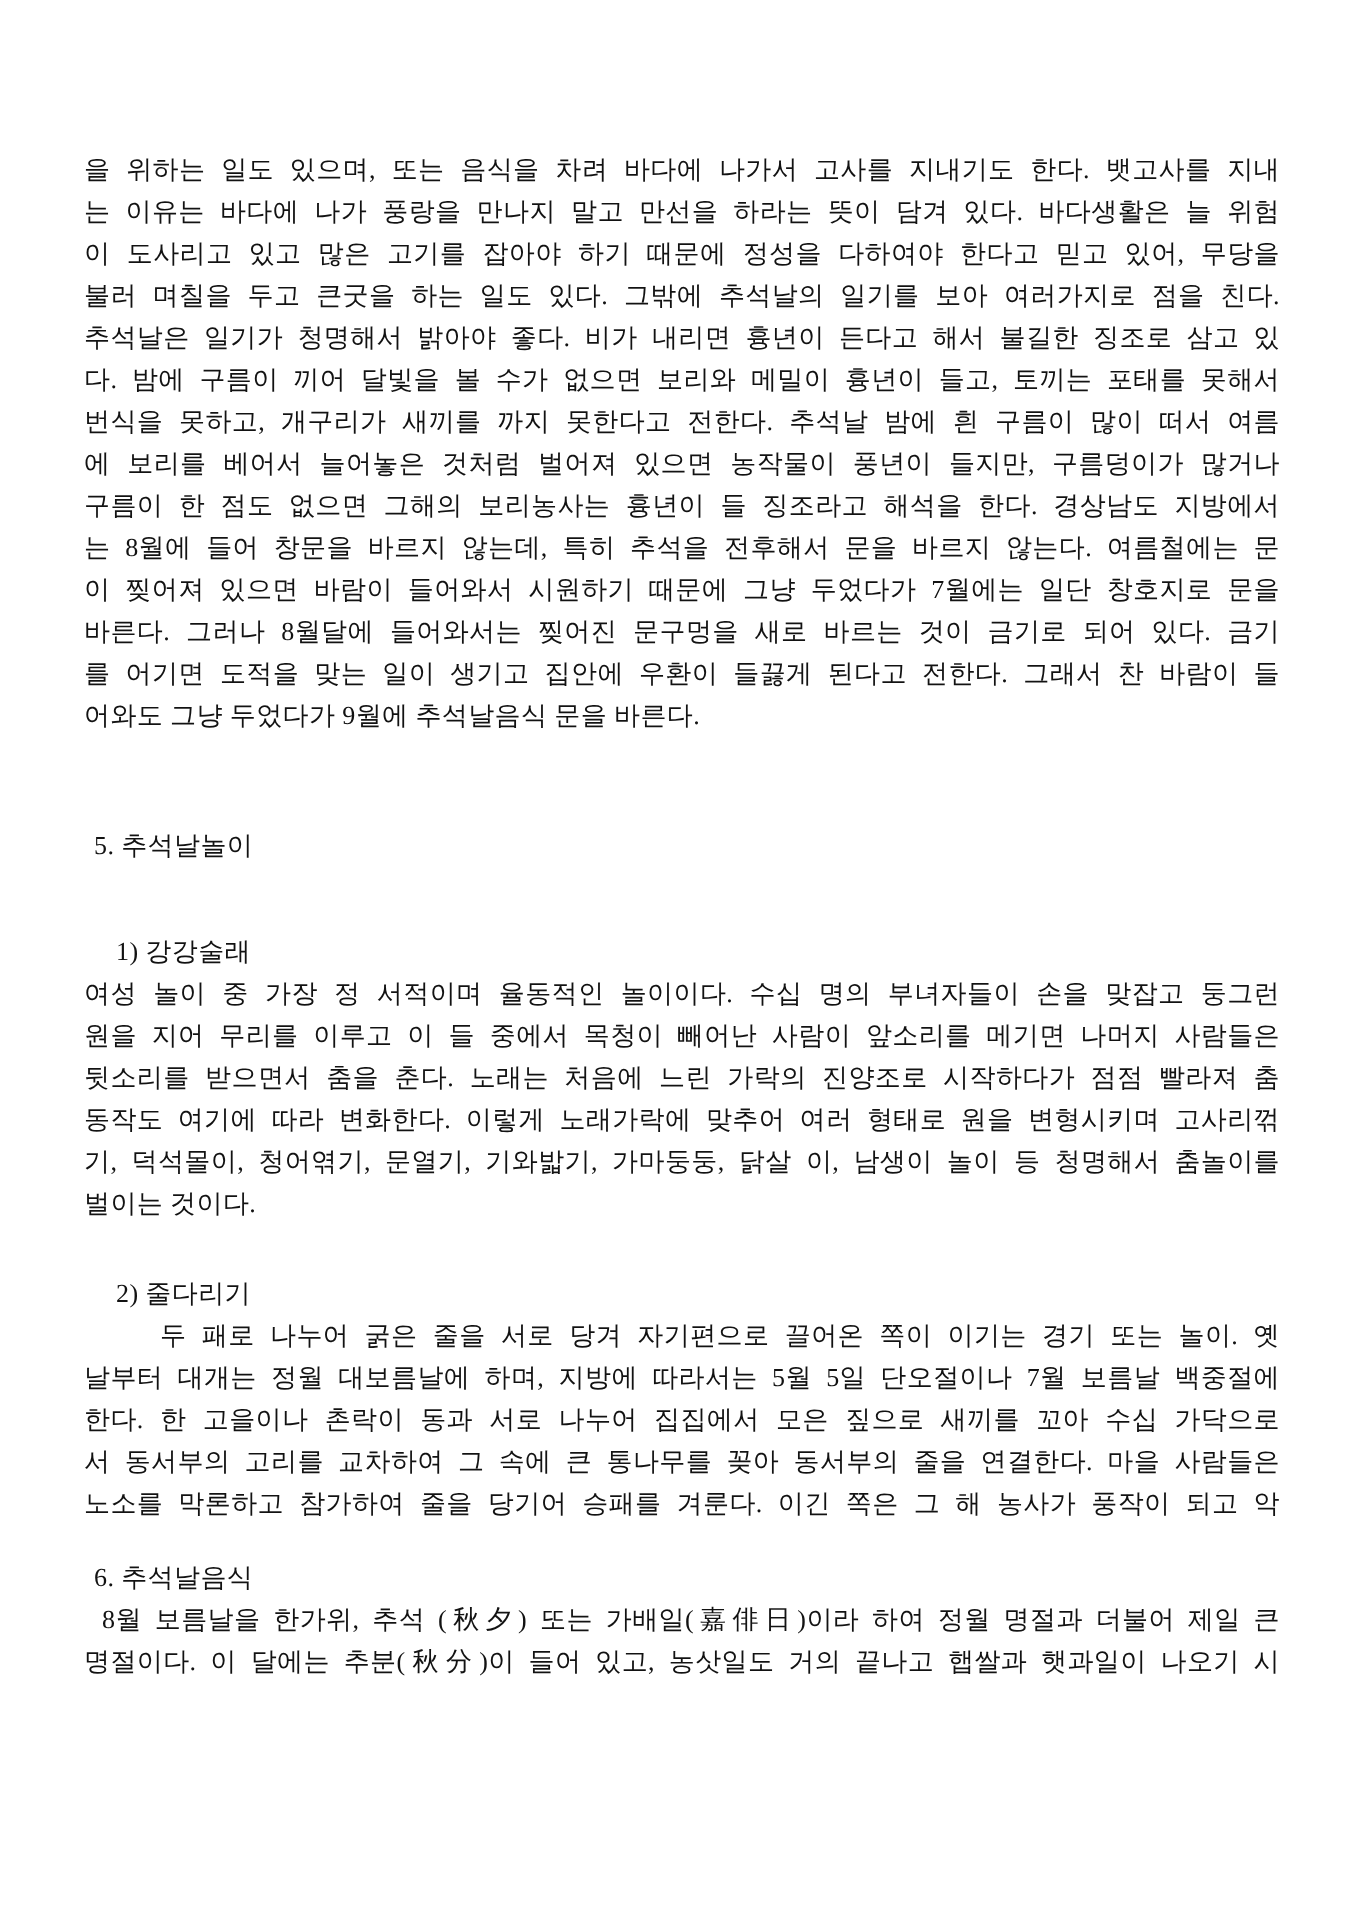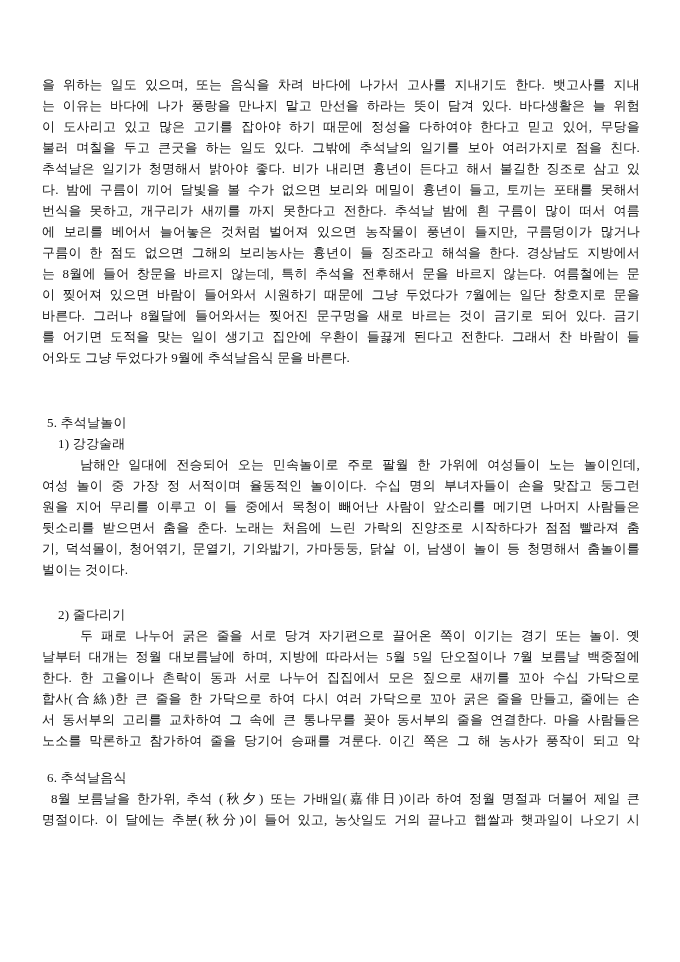--- a/index.html
+++ b/index.html
@@ -16,21 +16,21 @@
     color: #121212;
     padding: 74px 40px 0 42px;
     overflow: hidden;
   }
   .block {
     font-size: 13px;
     line-height: 21px;
     letter-spacing: 0.2px;
   }
   .heading    { padding-left: 5px;  }
-  .subheading { padding-left: 16px; }
+  .subheading { padding-left: 16px; margin-top: 32px; }
   
   .block.para-cont + .block.heading { margin-top: 44px; }
   .block.para + .block.subheading   { margin-top: 24px; }
   .block.para + .block.heading      { margin-top: 16px; }
   
   .tline {
     height: 21px;
     overflow: hidden;
     text-align: justify;
     text-align-last: justify;
@@ -58,33 +58,32 @@
         <div class="tline">구름이 한 점도 없으면 그해의 보리농사는 흉년이 들 징조라고 해석을 한다. 경상남도 지방에서</div>
         <div class="tline">는 8월에 들어 창문을 바르지 않는데, 특히 추석을 전후해서 문을 바르지 않는다. 여름철에는 문</div>
         <div class="tline">이 찢어져 있으면 바람이 들어와서 시원하기 때문에 그냥 두었다가 7월에는 일단 창호지로 문을</div>
         <div class="tline">바른다. 그러나 8월달에 들어와서는 찢어진 문구멍을 새로 바르는 것이 금기로 되어 있다. 금기</div>
         <div class="tline">를 어기면 도적을 맞는 일이 생기고 집안에 우환이 들끓게 된다고 전한다. 그래서 찬 바람이 들</div>
         <div class="tline last">어와도 그냥 두었다가 9월에 추석날음식 문을 바른다.</div>
       </div>
       <div class="block heading">5. 추석날놀이</div>
       <div class="block subheading">1) 강강술래</div>
       <div class="block para">
-        <div class="tline first">남해안 일대에 전승되어 오는 민속놀이로 주로 팔월 한 가위에 여성들이 노는 놀이인데,</div>
         <div class="tline">여성 놀이 중 가장 정 서적이며 율동적인 놀이이다. 수십 명의 부녀자들이 손을 맞잡고 둥그런</div>
         <div class="tline">원을 지어 무리를 이루고 이 들 중에서 목청이 빼어난 사람이 앞소리를 메기면 나머지 사람들은</div>
         <div class="tline">뒷소리를 받으면서 춤을 춘다. 노래는 처음에 느린 가락의 진양조로 시작하다가 점점 빨라져 춤</div>
+        <div class="tline">동작도 여기에 따라 변화한다. 이렇게 노래가락에 맞추어 여러 형태로 원을 변형시키며 고사리꺾</div>
         <div class="tline">기, 덕석몰이, 청어엮기, 문열기, 기와밟기, 가마둥둥, 닭살 이, 남생이 놀이 등 청명해서 춤놀이를</div>
         <div class="tline last">벌이는 것이다.</div>
       </div>
       <div class="block subheading">2) 줄다리기</div>
       <div class="block para">
         <div class="tline first">두 패로 나누어 굵은 줄을 서로 당겨 자기편으로 끌어온 쪽이 이기는 경기 또는 놀이. 옛</div>
         <div class="tline">날부터 대개는 정월 대보름날에 하며, 지방에 따라서는 5월 5일 단오절이나 7월 보름날 백중절에</div>
         <div class="tline">한다. 한 고을이나 촌락이 동과 서로 나누어 집집에서 모은 짚으로 새끼를 꼬아 수십 가닥으로</div>
-        <div class="tline">합사(合絲)한 큰 줄을 한 가닥으로 하여 다시 여러 가닥으로 꼬아 굵은 줄을 만들고, 줄에는 손</div>
         <div class="tline">서 동서부의 고리를 교차하여 그 속에 큰 통나무를 꽂아 동서부의 줄을 연결한다. 마을 사람들은</div>
         <div class="tline">노소를 막론하고 참가하여 줄을 당기어 승패를 겨룬다. 이긴 쪽은 그 해 농사가 풍작이 되고 악</div>
       </div>
       <div class="block heading">6. 추석날음식</div>
       <div class="block para-small">
         <div class="tline first">8월 보름날을 한가위, 추석 (秋夕) 또는 가배일(嘉俳日)이라 하여 정월 명절과 더불어 제일 큰</div>
         <div class="tline">명절이다. 이 달에는 추분(秋分)이 들어 있고, 농삿일도 거의 끝나고 햅쌀과 햇과일이 나오기 시</div>
       </div>
     </div>
 </div>

